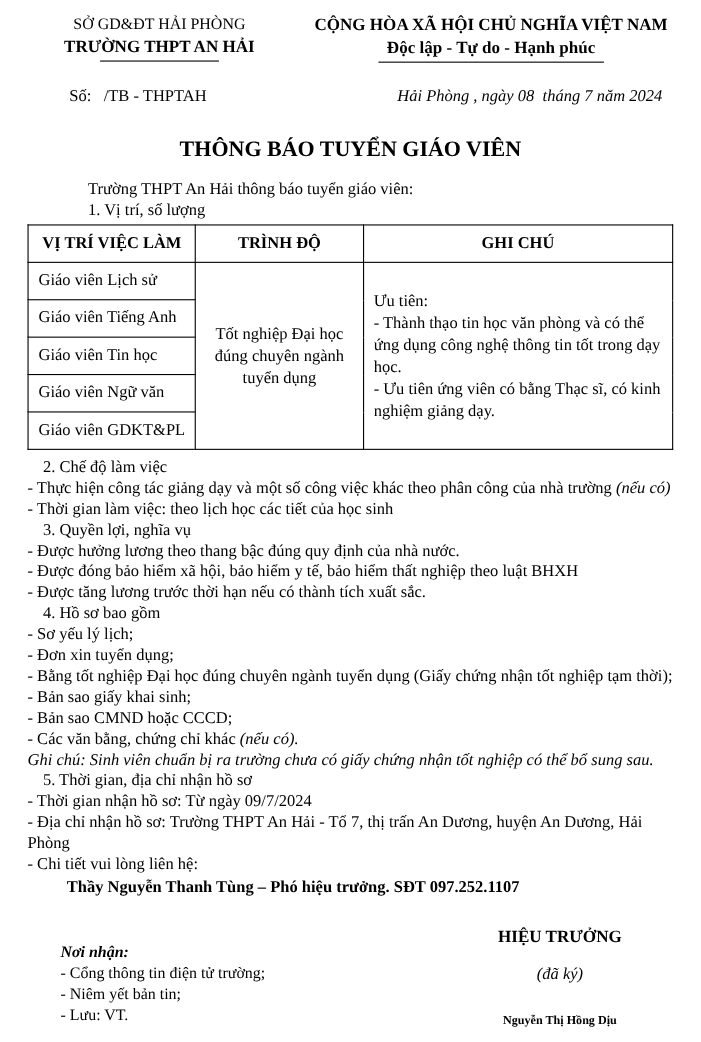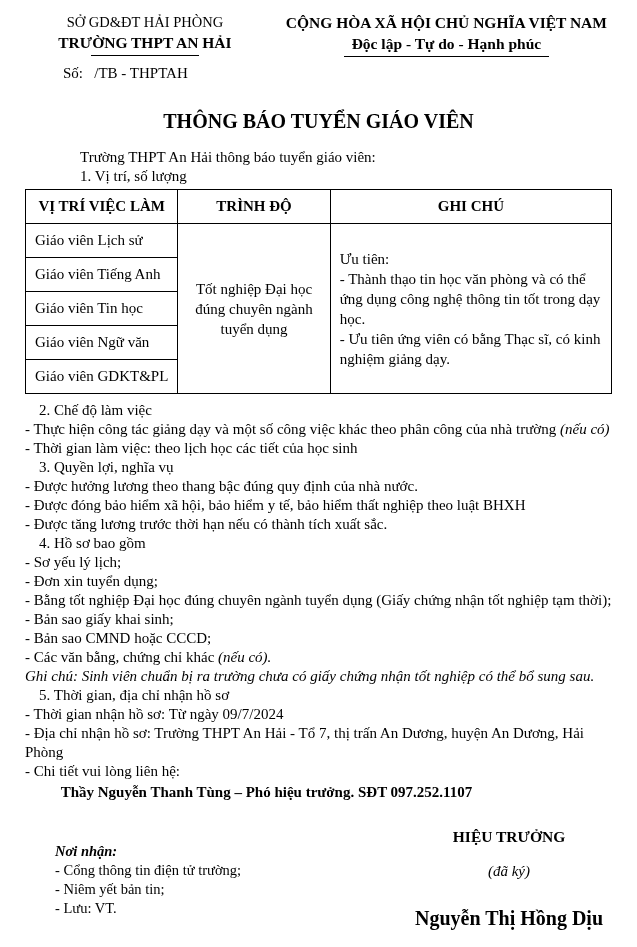--- a/index.html
+++ b/index.html
@@ -16,21 +16,21 @@
   
   .hdr { display: flex; gap: 16px; }
   .hdr-left  { width: 42%; text-align: center; }
   .hdr-right { width: 58%; text-align: center; }
   .hl1 { font-size: 14.5px; line-height: 20px; }
   .hb  { font-weight: bold; font-size: 15.5px; line-height: 21px; }
   .rule { border-bottom: 1.5px solid #000; height: 1px; margin: 1px auto 0 auto; }
   .rule-left  { width: 108px; }
   .rule-right { width: 205px; }
 
-  .meta { display: flex; justify-content: space-between; margin-top: 8px; }
+  .meta { display: flex; justify-content: space-between; margin-top: 23px; }
   .meta-left  { margin-left: 38px; }
   .meta-right { font-style: italic; margin-right: 10px; }
   .prewrap { white-space: pre-wrap; }
 
   .title { text-align: center; font-weight: bold; font-size: 20px; margin-top: 28px; }
 
   .intro { margin: 15px 0 0 0; text-indent: 55px; line-height: 19px; }
 
   .sec-h   { font-weight: normal; line-height: 19px; margin: 0 0 0 14px; }
   .sec-h1  { margin-left: 55px; }
@@ -47,21 +47,21 @@
   td.deg { text-align: center; vertical-align: middle; padding: 4px 14px; line-height: 20px; }
   td.note { vertical-align: middle; padding: 4px 9px; line-height: 20px; }
   .note-h { font-weight: normal; }
 
   .contact { font-weight: bold; text-align: center; line-height: 19px; margin: 2px 104px 0 0; }
 
   .sig { position: relative; height: 130px; margin-top: 22px; }
   .sig-right { position: absolute; right: -12px; top: 4px; width: 230px; text-align: center; }
   .sig-title { font-weight: bold; font-size: 15.5px; }
   .sig-signed { font-style: italic; margin-top: 17px; }
-  .sig-name { font-weight: bold; font-size: 20px; margin-top: 27px; }
+  .sig-name { font-weight: bold; font-size: 11px; margin-top: 27px; }
   .recip { position: absolute; left: 30px; top: 18px; font-size: 14.5px; line-height: 19px; }
   .recip-title { font-weight: bold; font-style: italic; }
 </style>
 </head>
 <body>
 
 <div class="page">
 
   <div class="hdr">
     <div class="hdr-left">
@@ -71,20 +71,21 @@
     </div>
     <div class="hdr-right">
       <div class="hb">CỘNG HÒA XÃ HỘI CHỦ NGHĨA VIỆT NAM</div>
       <div class="hb">Độc lập - Tự do - Hạnh phúc</div>
       <div class="rule rule-right"></div>
     </div>
   </div>
 
   <div class="meta">
     <div class="meta-left prewrap">Số:   /TB - THPTAH</div>
+    <div class="meta-right prewrap">Hải Phòng , ngày 08  tháng 7 năm 2024</div>
   </div>
 
   <div class="title">THÔNG BÁO TUYỂN GIÁO VIÊN</div>
 
   <p class="intro">Trường THPT An Hải thông báo tuyển giáo viên:</p>
 
   <div class="sec-h sec-h1">1. Vị trí, số lượng</div>
 
   <table>
     <colgroup>

